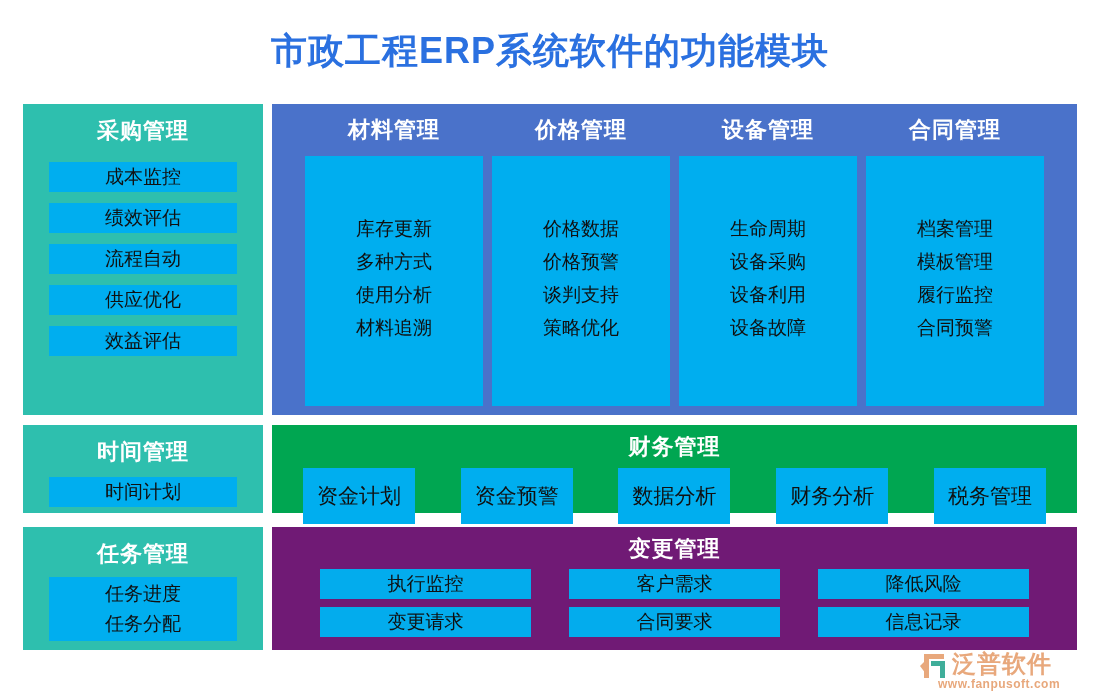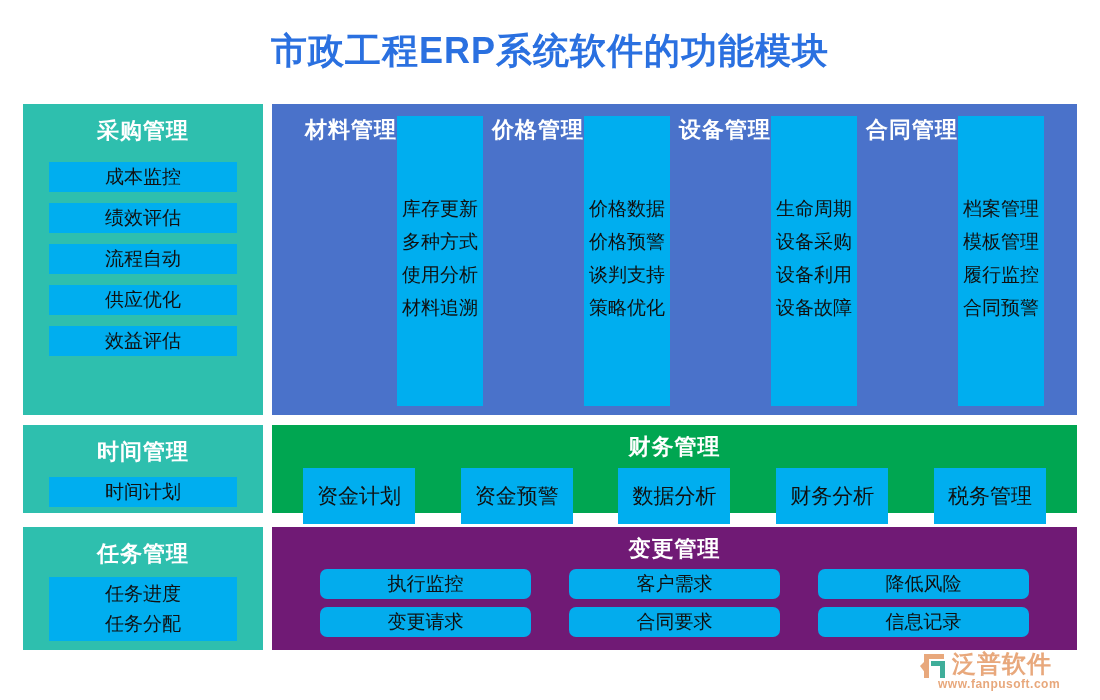--- a/index.html
+++ b/index.html
@@ -92,21 +92,21 @@
     width: 805px;
     height: 290px;
     display: flex;
     justify-content: space-between;
     padding: 0 33px;
     box-sizing: border-box;
   }
   .column {
     width: 178px;
     display: flex;
-    flex-direction: row;
+    flex-direction: column;
   }
   .column .col-title {
     text-align: center;
     color: #ffffff;
     font-weight: bold;
     font-size: 22px;
     line-height: 28px;
     letter-spacing: 1px;
     margin-bottom: 12px;
     white-space: nowrap;
@@ -169,21 +169,20 @@
     padding: 0 48px;
     box-sizing: border-box;
   }
   .change-item {
     background: #03aced;
     color: #101010;
     font-size: 19px;
     line-height: 30px;
     text-align: center;
     white-space: nowrap;
-    border-radius: 7px;
   }
 
   
   #footer-logo {
     position: absolute;
     right: 22px;
     bottom: 6px;
     width: 160px;
     height: 44px;
   }

